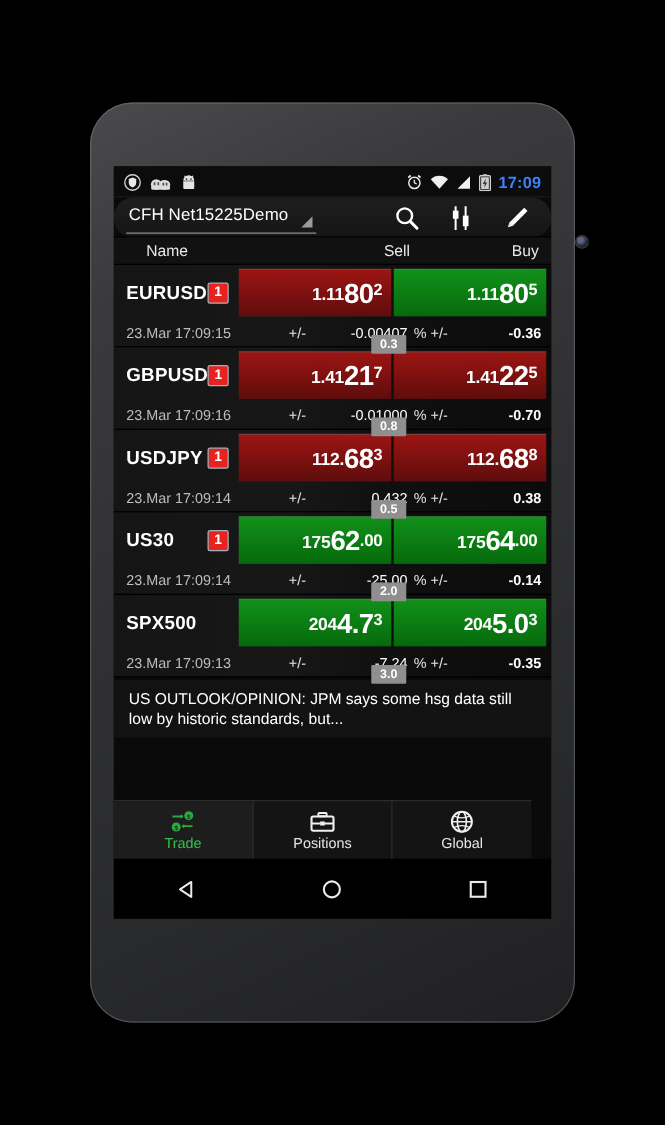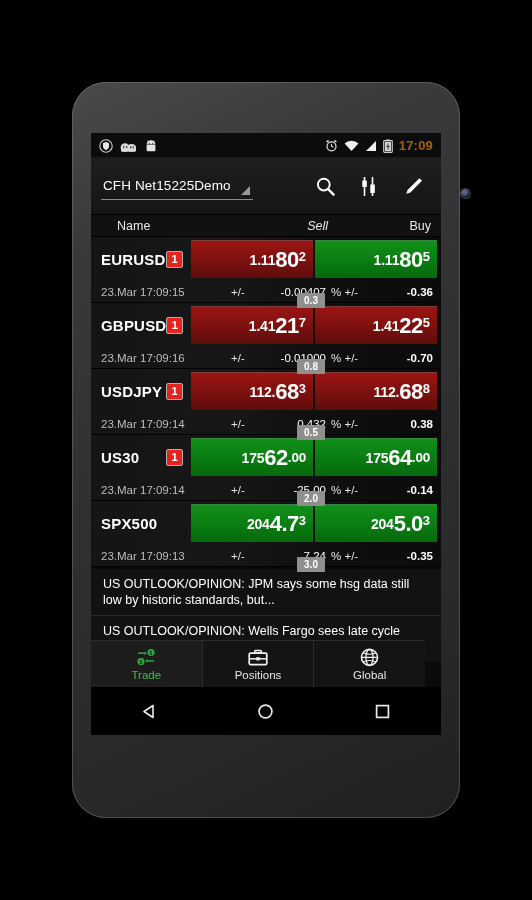--- a/index.html
+++ b/index.html
@@ -58,28 +58,29 @@
     height:25px; background:#0c0c0c;
     display:flex; align-items:center; padding:0 8px;
     position:relative;
   }
   #status-bar::after{
     content:""; position:absolute; left:0; right:0; bottom:0; height:1px;
     background:rgba(255,255,255,.06);
   }
   .st-left{ display:flex; align-items:center; gap:7px; }
   .st-right{ margin-left:auto; display:flex; align-items:center; gap:6px; }
-  .st-clock{ color:#a16207; font-size:13px; font-weight:bold; letter-spacing:.2px; }
+  .st-clock{ color:#3b82f6; font-size:13px; font-weight:bold; letter-spacing:.2px; }
   .sbicon{ display:block; }
 
   
   #toolbar{
-    height:57px; background:linear-gradient(#1e1e1e,#151515);
+    height:32px; background:linear-gradient(#1e1e1e,#151515);
     display:flex; align-items:center; padding:0 6px;
     position:relative;
+    border-radius:18px;
   }
   #toolbar::after{
     content:""; position:absolute; left:0; right:0; bottom:0; height:1px; background:#000;
   }
   #account-spinner{
     margin-left:4px; position:relative; padding:2px 22px 5px 2px;
     border-bottom:1px solid #8d8d8d; min-width:146px;
   }
   #account-spinner .acct-label{
     color:#ffffff; font-size:13.5px; letter-spacing:.1px; white-space:nowrap;
@@ -94,21 +95,21 @@
   
   #quote-header{
     height:22px; background:#111111;
     display:flex; align-items:center;
     color:#e8e8e8; font-size:12.5px; position:relative;padding-left:16px;
   }
   #quote-header::after{
     content:""; position:absolute;left:0;right:0;bottom:0;height:1px;background:#000;
   }
   .qh-name{ padding-left:10px; flex:1; }
-  .qh-sell{ width:103px; text-align:right; padding-right:10px;font-style:italic; }
+  .qh-sell{ width:103px; text-align:right; padding-right:10px; }
   .qh-buy{ width:103px; text-align:right; padding-right:10px; }
 
   
   #quote-list{ background:#0b0b0b; }
   .quote-row{
     height:66px; position:relative;
     background:linear-gradient(90deg,#151515 0%,#171717 40%,#101010 62%,#0b0b0b 100%);
     border-bottom:1px solid #000;
   }
   .qr-top{ height:44px; display:flex; align-items:center; position:relative; }
@@ -411,21 +412,20 @@
           <span class="qr-chg-lbl">+/-</span>
           <span class="qr-chg-val">-7.24</span>
           <span class="qr-pct-lbl">% +/-</span>
           <span class="qr-pct-val">-0.35</span>
         </div>
       </div>
     </div>
 
   <div id="news-panel">
       <div class="news-item">US OUTLOOK/OPINION: JPM says some hsg data still low by historic standards, but...</div>
-      <div class="news-item">US OUTLOOK/OPINION: Wells Fargo sees late cycle behavior in US mkts. "We...</div>
     </div>
 
   <div id="tab-bar">
     <div class="tab active">
       <span class="tab-ico">
         <svg width="22" height="19" viewBox="0 0 22 19">
           <circle cx="16" cy="4.5" r="3.6" fill="#2ea83f"></circle>
           <text x="16" y="7.2" font-size="5" fill="#0b0b0b" text-anchor="middle" font-family="Liberation Sans, sans-serif">$</text>
           <path d="M3 5.2 h8" stroke="#2ea83f" stroke-width="1.5" fill="none"></path>
           <path d="M9.6 3.4 L11.8 5.2 L9.6 7 Z" fill="#2ea83f"></path>

